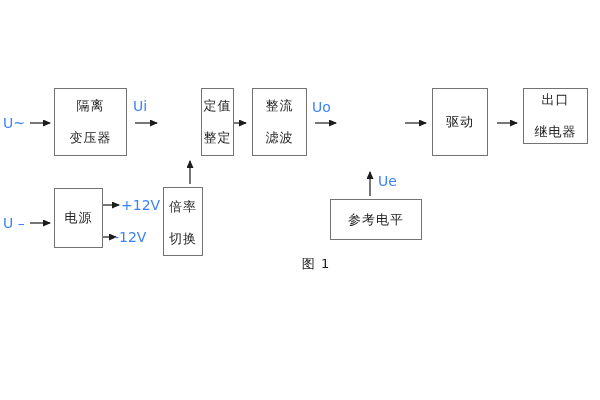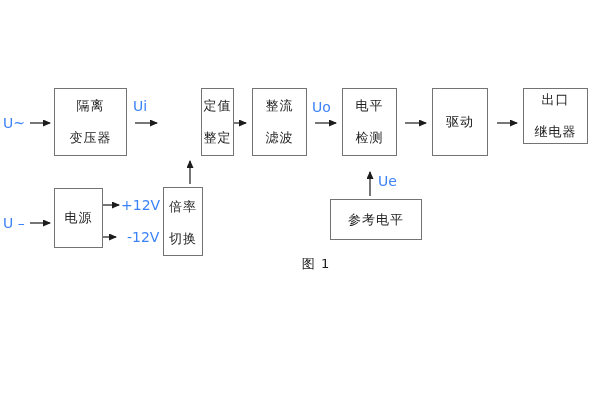--- a/index.html
+++ b/index.html
@@ -91,24 +91,20 @@
   <div class="block b-setting">
     <span class="line">定值</span>
     <span class="line">整定</span>
   </div>
 
   <div class="block b-rectifier">
     <span class="line">整流</span>
     <span class="line">滤波</span>
   </div>
 
-  <div class="block b-level">
-    <span class="line">电平</span>
-    <span class="line">检测</span>
-  </div>
 
   <div class="block b-driver">
     <span class="line">驱动</span>
   </div>
 
   <div class="block b-relay">
     <span class="line">出口</span>
     <span class="line">继电器</span>
   </div>
 
@@ -124,17 +120,17 @@
   <div class="block b-reference">
     <span class="line">参考电平</span>
   </div>
 
   <div class="sig-label" style="left:3px;  top:115px;">U~</div>
   <div class="sig-label" style="left:3px;  top:215px;">U –</div>
   <div class="sig-label" style="left:133px; top:98px;">Ui</div>
   <div class="sig-label" style="left:312px; top:99px;">Uo</div>
   <div class="sig-label" style="left:378px; top:173px;">Ue</div>
   <div class="sig-label" style="left:121px; top:197px;">+12V</div>
-  <div class="sig-label" style="left:127px; top:229px;">-12V</div>
+  <div class="sig-label" style="left:114px; top:229px;">-12V</div>
 
   <div class="caption" style="left:288px; top:255px; width:56px;">图 1</div>
 
 </div>
 
 </body></html>

